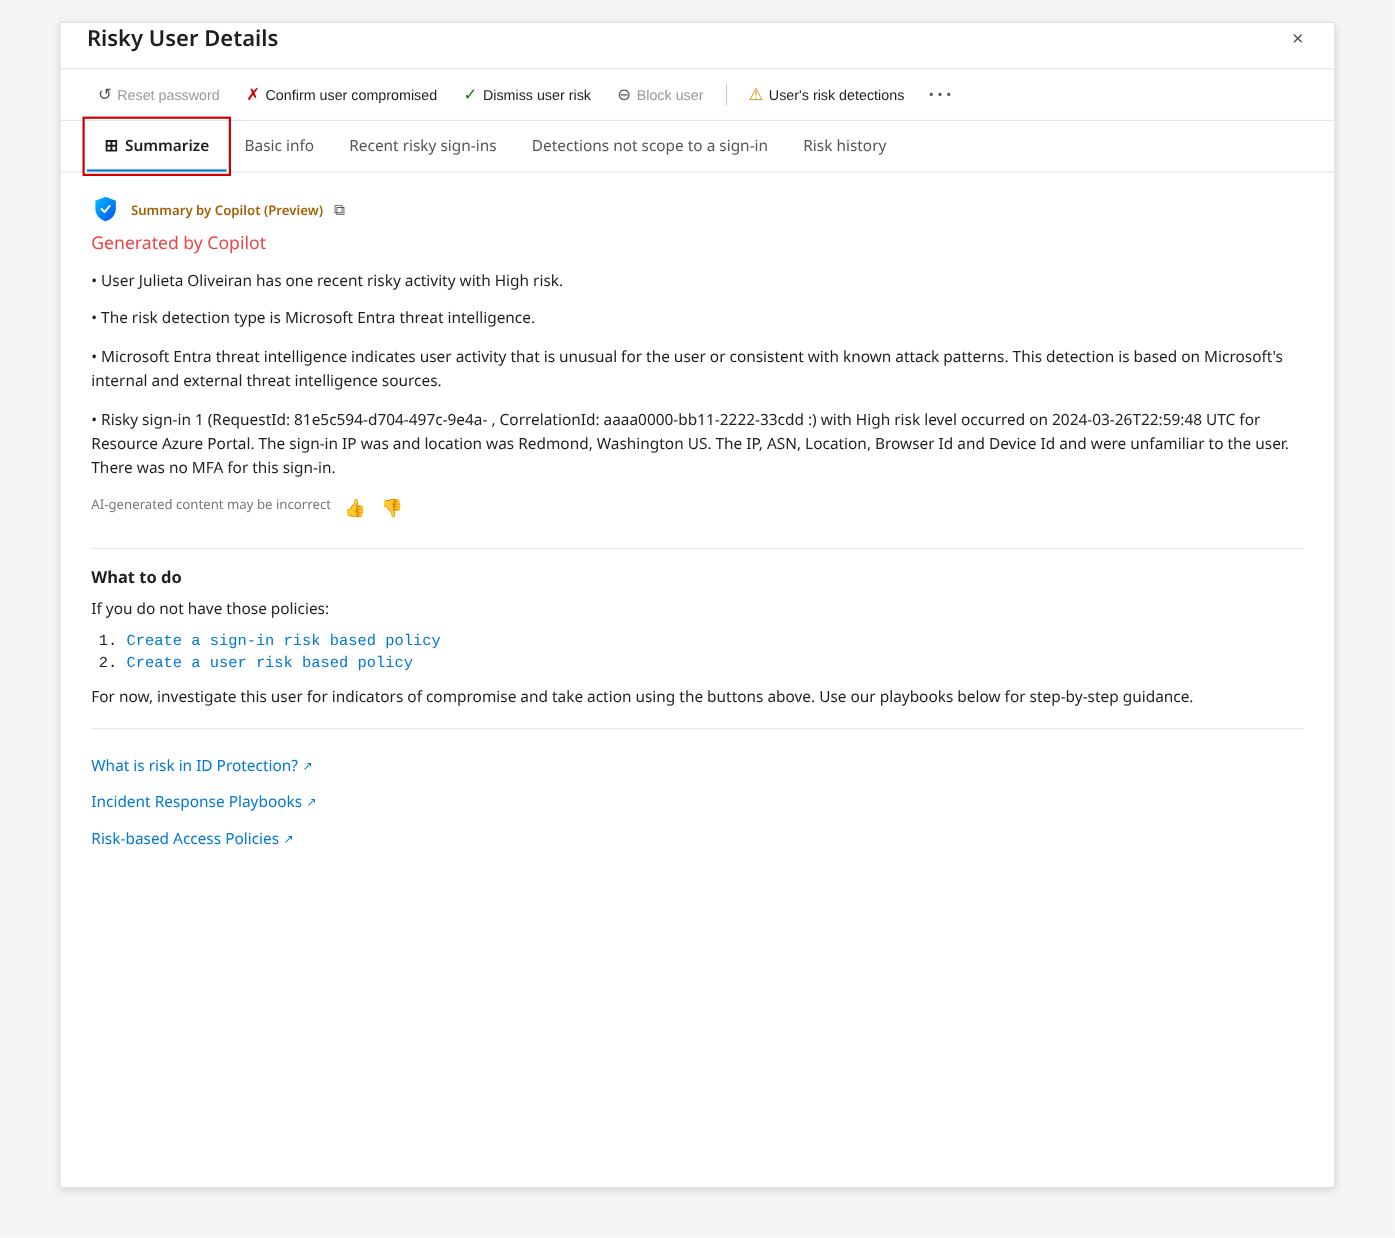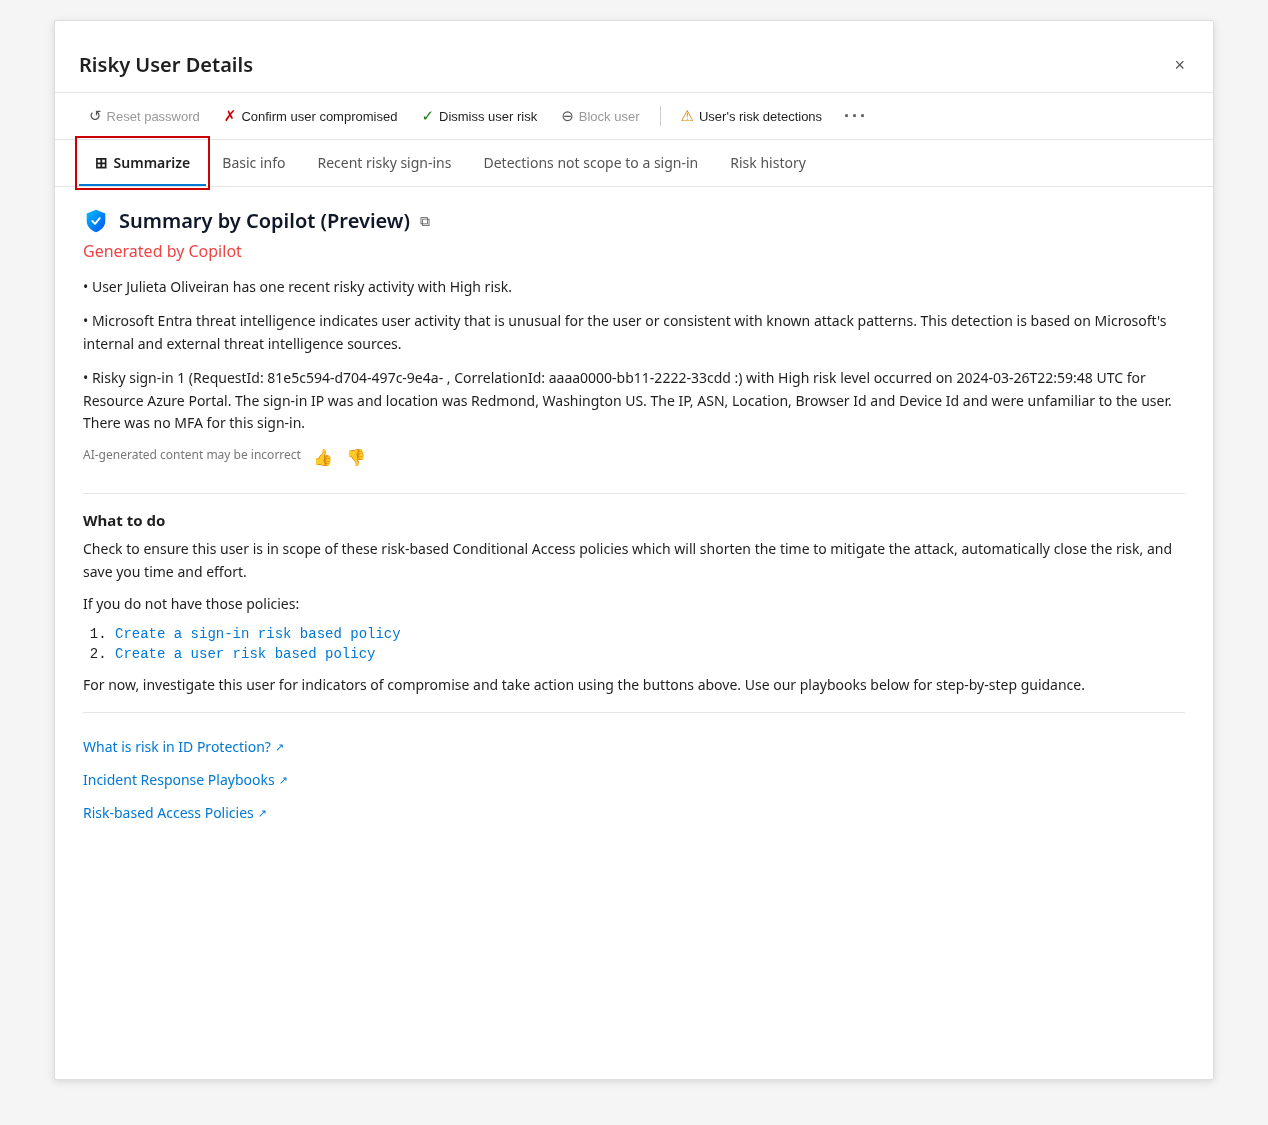--- a/index.html
+++ b/index.html
@@ -19,21 +19,21 @@
       min-height: 1060px;
       border: 1px solid #ddd;
       box-shadow: 0 2px 8px rgba(0,0,0,0.12);
       border-radius: 2px;
       padding: 0;
     }
     .panel-header {
       display: flex;
       justify-content: space-between;
       align-items: center;
-      padding: 30px 24px 14px 24px;
+      padding: 0 24px 14px 24px;
       border-bottom: 1px solid #e5e5e5;
     }
     .panel-title {
       font-size: 20px;
       font-weight: 600;
       color: #1f1f1f;
     }
     .close-btn {
       background: none;
       border: none;
@@ -114,23 +114,23 @@
     .content {
       padding: 20px 28px;
     }
     .summary-header {
       display: flex;
       align-items: center;
       gap: 10px;
       margin-bottom: 6px;
     }
     .summary-title {
-      font-size: 20px;
+      font-size: 12px;
       font-weight: 600;
-      color: #0f172a;
+      color: #a16207;
     }
     .copy-icon {
       font-size: 14px;
       color: #555;
       cursor: pointer;
     }
     .generated-label {
       font-size: 16px;
       color: #ef4444;
       margin-bottom: 14px;
@@ -284,36 +284,38 @@
       <span class="summary-title">Summary by Copilot (Preview)</span>
       <span class="copy-icon" title="Copy">⧉</span>
     </div>
 
     <div class="generated-label">Generated by Copilot</div>
 
     <div class="bullet-section">
       <span>User Julieta Oliveiran  has one recent risky activity with High risk.</span>
     </div>
     <div class="bullet-section">
+      <span>The risk detection type is Microsoft Entra threat intelligence.</span>
+    </div>
+    <div class="bullet-section">
       <span>Microsoft Entra threat intelligence indicates user activity that is unusual for the user or consistent with known attack patterns. This detection is based on Microsoft's internal and external threat intelligence sources.</span>
     </div>
     <div class="bullet-section">
       <span>Risky sign-in 1 (RequestId: 81e5c594-d704-497c-9e4a-                , CorrelationId: aaaa0000-bb11-2222-33cdd               :) with High risk level occurred on 2024-03-26T22:59:48 UTC for Resource Azure Portal. The sign-in IP was                and location was Redmond, Washington US. The IP, ASN, Location, Browser Id and Device Id and were unfamiliar to the user. There was no MFA for this sign-in.</span>
     </div>
 
     <div class="ai-footer">
       <span>AI-generated content may be incorrect</span>
       <button class="thumb-btn" title="Helpful">👍</button>
       <button class="thumb-btn" title="Not helpful">👎</button>
     </div>
 
     <hr class="divider-line">
 
     <div class="section-title">What to do</div>
-    <p class="section-text">Check to ensure this user is in scope of these risk-based Conditional Access policies which will shorten the time to mitigate the attack, automatically close the risk, and save you time and effort.</p>
     <p class="section-text">If you do not have those policies:</p>
 
     <ol class="policy-list">
       <li>
         <a class="policy-link" href="#">Create a sign-in risk based policy</a>
       </li>
       <li>
         <a class="policy-link" href="#">Create a user risk based policy</a>
       </li>
     </ol>

